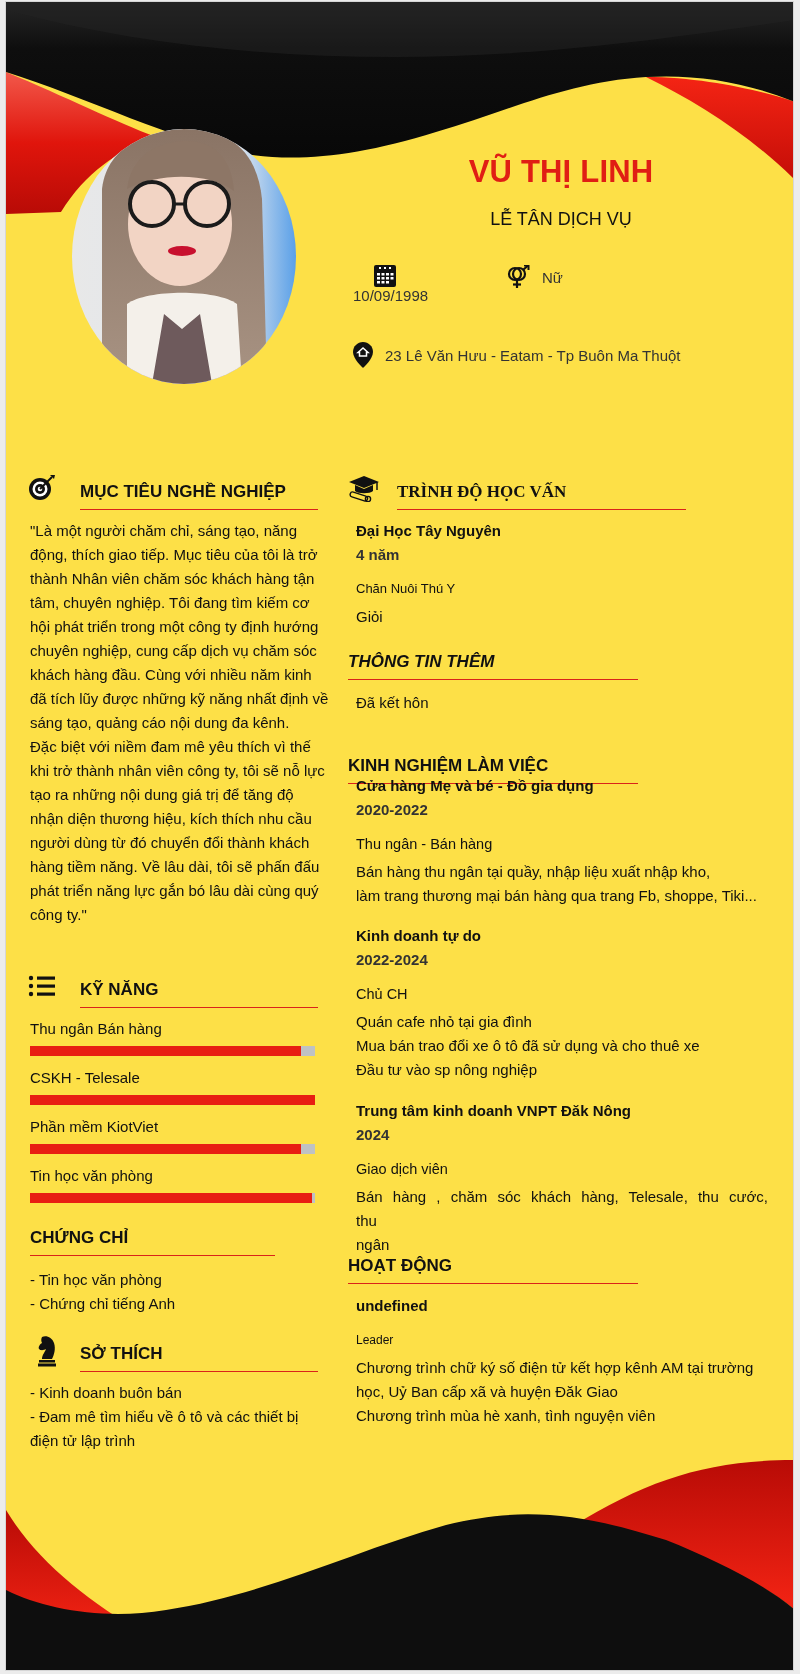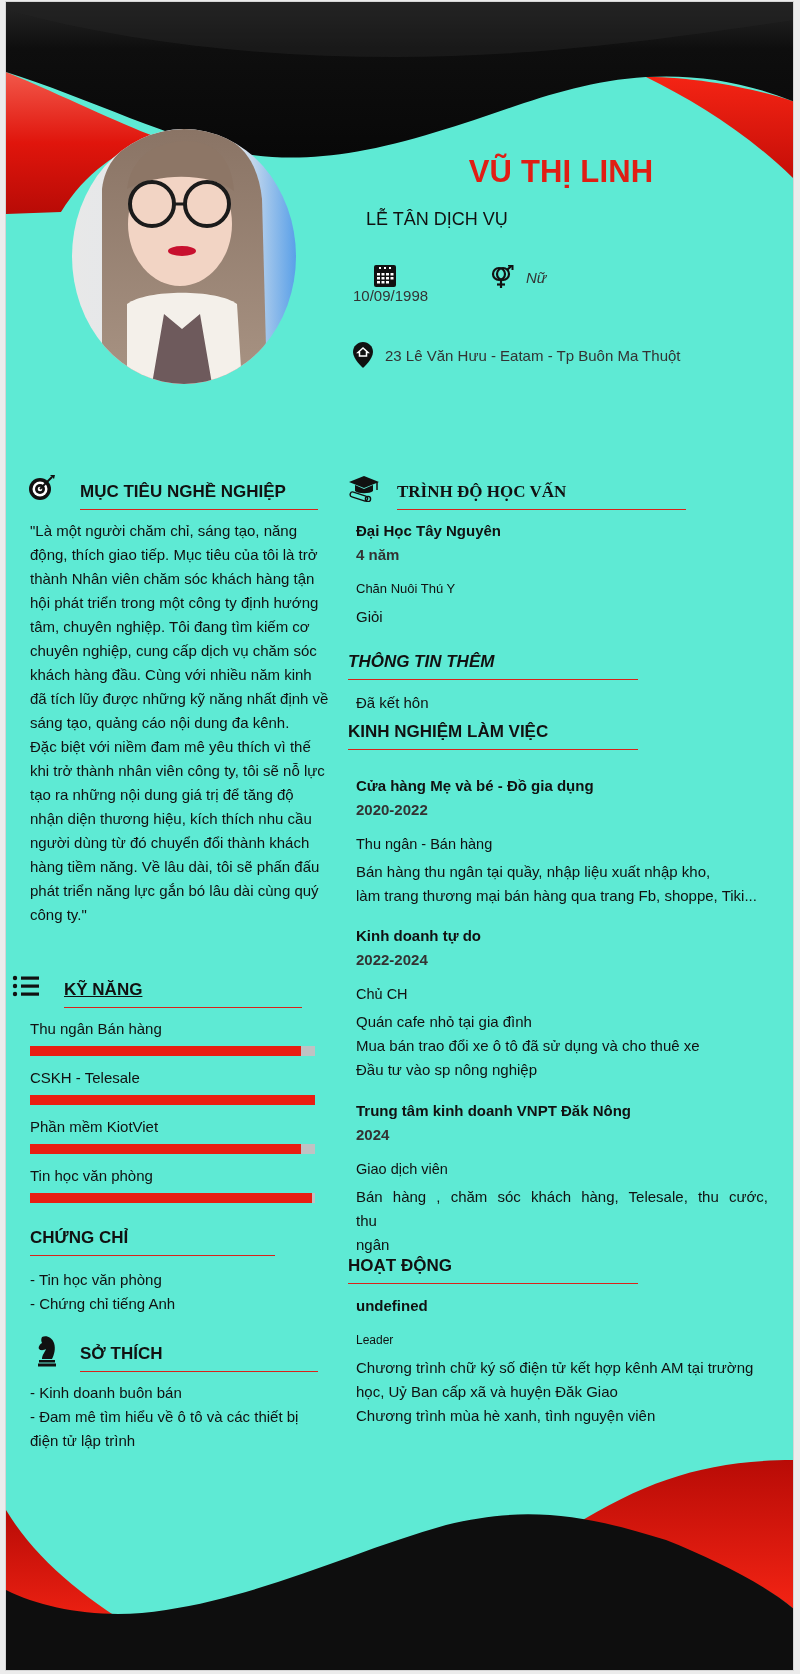--- a/index.html
+++ b/index.html
@@ -1,43 +1,43 @@
 <!DOCTYPE html>
 <html><head>
 <meta charset="utf-8">
 <style>
   * { box-sizing: border-box; margin: 0; padding: 0; }
   html, body { width: 800px; height: 1674px; background: #ececec; overflow: hidden; }
   body { font-family: "Liberation Sans", "DejaVu Sans", sans-serif; color: #111; }
   .page {
     position: absolute; left: 5px; top: 1px; width: 789px; height: 1670px;
-    background: #5eead4; overflow: hidden; border: 1px solid #d6d6d6;
+    background: #fde047; overflow: hidden; border: 1px solid #d6d6d6;
   }
   .deco { position: absolute; left: 0; width: 789px; }
   .deco-top { top: 0; height: 230px; }
   .deco-bottom { bottom: 0; height: 210px; }
 
   .photo {
     position: absolute; left: 66px; top: 127px; width: 224px; height: 255px;
     border-radius: 50%; overflow: hidden;
   }
   .photo svg { display: block; }
 
   .name {
     position: absolute; left: 360px; top: 152px; width: 390px; text-align: center;
     font-size: 31px; font-weight: bold; color: #e01e14; letter-spacing: 0.2px;
   }
   .job-title {
-    position: absolute; left: 360px; top: 207px; width: 390px; text-align: left;
+    position: absolute; left: 360px; top: 207px; width: 390px; text-align: center;
     font-size: 18px; color: #111;
   }
   .info-row { position: absolute; display: flex; align-items: center; font-size: 15px; color: #333; }
   .info-row svg { margin-right: 12px; }
   .dob-row { left: 347px; top: 263px; flex-direction: column; }
-  .gender-row { left: 484px; top: 263px; font-style: italic; }
+  .gender-row { left: 500px; top: 263px; }
   .addr-row { left: 347px; top: 340px; }
 
   .section-head { position: absolute; display: flex; align-items: flex-end; }
   .section-head .ico { position: absolute; left: 0; top: 0; }
   .section-title {
     font-size: 17px; font-weight: bold; color: #111; padding-bottom: 7px;
     border-bottom: 1.5px solid #d9231a;
   }
   .text { position: absolute; font-size: 15px; line-height: 24px; color: #111; }
   .muted { color: #444; }
@@ -159,37 +159,37 @@
       <circle cx="12" cy="15" r="2.3" fill="#fff"></circle>
       <line x1="12" y1="15" x2="24" y2="3" stroke="#111" stroke-width="2"></line>
       <polygon points="22,1 27,1 26,5 24,3" fill="#111"></polygon>
     </svg>
     <div class="section-title" style="margin-left:52px; width:238px;">MỤC TIÊU NGHỀ NGHIỆP</div>
   </div>
   <div class="text" style="left:24px; top:517px; width:300px;">
     <div>"Là một người chăm chỉ, sáng tạo, năng</div>
     <div>động, thích giao tiếp. Mục tiêu của tôi là trở</div>
     <div>thành Nhân viên chăm sóc khách hàng tận</div>
+    <div>tâm, chuyên nghiệp. Tôi đang tìm kiếm cơ</div>
     <div>hội phát triển trong một công ty định hướng</div>
-    <div>tâm, chuyên nghiệp. Tôi đang tìm kiếm cơ</div>
     <div>chuyên nghiệp, cung cấp dịch vụ chăm sóc</div>
     <div>khách hàng đầu. Cùng với nhiều năm kinh</div>
     <div>đã tích lũy được những kỹ năng nhất định về</div>
     <div>sáng tạo, quảng cáo nội dung đa kênh.</div>
     <div>Đặc biệt với niềm đam mê yêu thích vì thế</div>
     <div>khi trở thành nhân viên công ty, tôi sẽ nỗ lực</div>
     <div>tạo ra những nội dung giá trị để tăng độ</div>
     <div>nhận diện thương hiệu, kích thích nhu cầu</div>
     <div>người dùng từ đó chuyển đổi thành khách</div>
     <div>hàng tiềm năng. Về lâu dài, tôi sẽ phấn đấu</div>
     <div>phát triển năng lực gắn bó lâu dài cùng quý</div>
     <div>công ty."</div>
   </div>
 
-  <div class="section-head" style="left:6px; top:970px; width:290px; height:36px;text-decoration:underline;">
+  <div class="section-head" style="left:22px; top:970px; width:290px; height:36px;">
     <svg class="ico" width="28" height="24" viewBox="0 0 28 24" style="top:3px;">
       <g fill="#111">
         <circle cx="3" cy="3" r="2.2"></circle>
           <rect x="9" y="1.5" width="18" height="3.2"></rect>
         <circle cx="3" cy="11" r="2.2"></circle>
           <rect x="9" y="9.5" width="18" height="3.2"></rect>
         <circle cx="3" cy="19" r="2.2"></circle>
           <rect x="9" y="17.5" width="18" height="3.2"></rect>
       </g>
     </svg>
@@ -252,21 +252,21 @@
     <div class="line" style="margin-top:4px;">Giỏi</div>
   </div>
 
   <div class="section-head" style="left:342px; top:646px; width:290px; height:32px;">
     <div class="section-title" style="width:290px;font-style:italic;">THÔNG TIN THÊM</div>
   </div>
   <div class="right-block" style="top:689px;">
     <div class="line">Đã kết hôn</div>
   </div>
 
-  <div class="section-head" style="left:342px; top:716px; width:290px; height:32px;">
+  <div class="section-head" style="left:342px; top:750px; width:290px; height:32px;">
     <div class="section-title" style="width:290px;">KINH NGHIỆM LÀM VIỆC</div>
   </div>
 
   <div class="right-block" style="top:772px;">
     <div class="line bold">Cửa hàng Mẹ và bé - Đồ gia dụng</div>
     <div class="line bold" style="color:#333;">2020-2022</div>
     <div class="line muted" style="margin-top:10px; font-size:14.5px;">Thu ngân - Bán hàng</div>
     <div class="line" style="margin-top:4px;">Bán hàng thu ngân tại quầy, nhập liệu xuất nhập kho,</div>
     <div class="line">làm trang thương mại bán hàng qua trang Fb, shoppe, Tiki...</div>
   </div>

